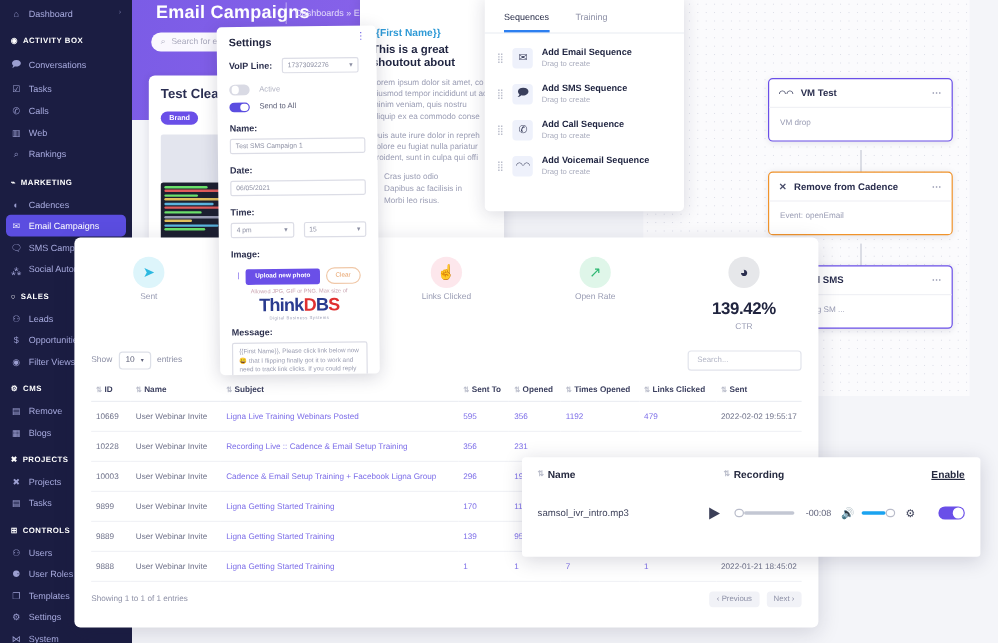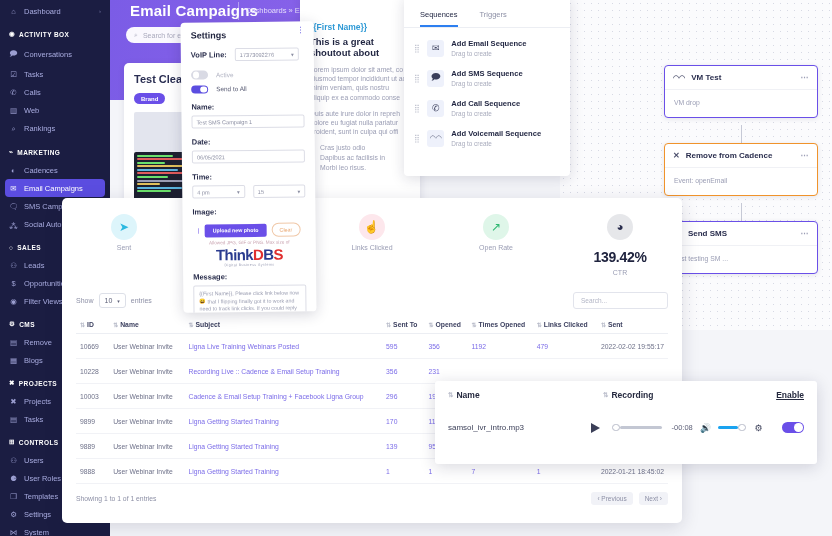--- a/index.html
+++ b/index.html
@@ -141,21 +141,21 @@
   .grip { color: #b9bcca; font-size: 8px; line-height: 5px; letter-spacing: .5px; }
   .seq-ic {
     width: 17px; height: 17px; border-radius: 3px; background: #eef1fb;
     display: flex; align-items: center; justify-content: center; font-size: 9px; color: #3a3f5c;
   }
   .seq-t { font-size: 7.6px; font-weight: bold; color: #1f2440; }
   .seq-s { font-size: 6.4px; color: #a9acbd; margin-top: 2px; }
 
   
   .canvas {
-    position: absolute; left: 560px; top: 0; width: 272px; height: 330px;
+    position: absolute; left: 536px; top: 0; width: 272px; height: 330px;
     background-color: #fbfbfd;
     background-image: radial-gradient(#d7d9e4 0.7px, transparent 0.7px);
     background-size: 7px 7px;
   }
   .node {
     position: absolute; width: 154px; background: #fff; border-radius: 4px;
     box-shadow: 0 1px 5px rgba(30,30,70,.10);
   }
   .node-hd {
     display: flex; align-items: center; gap: 6px; padding: 7px 8px;
@@ -427,21 +427,21 @@
   <ul class="pv-ul">
     <li>Cras justo odio</li>
     <li>Dapibus ac facilisis in</li>
     <li>Morbi leo risus.</li>
   </ul>
 </div>
 
 <div class="seq">
   <div class="seq-tabs">
     <div class="seq-tab active">Sequences</div>
-    <div class="seq-tab">Triggers</div>
+    <div class="seq-tab">Training</div>
   </div>
   <div style="padding-top:5px;">
     <div class="seq-item">
       <span class="grip">⣿</span>
       <span class="seq-ic">✉</span>
       <span>
         <div class="seq-t">Add Email Sequence</div>
         <div class="seq-s">Drag to create</div>
       </span>
     </div>

